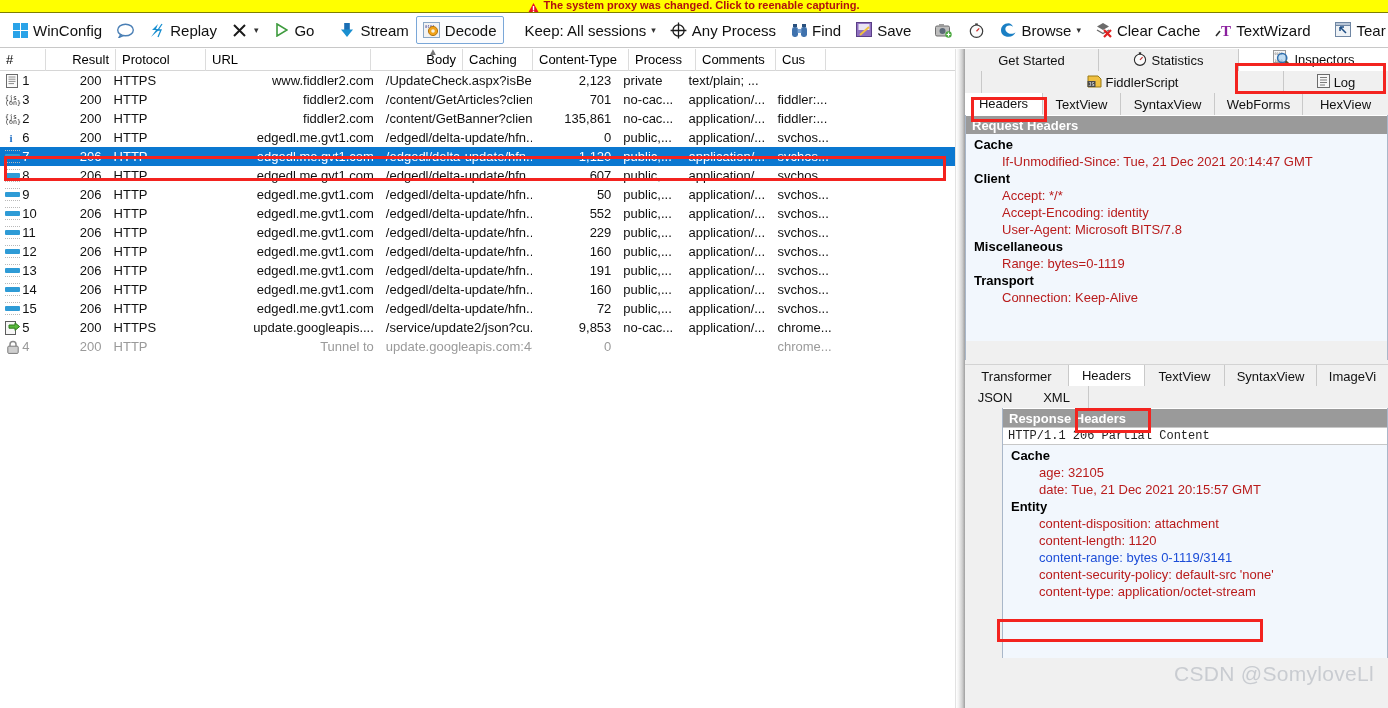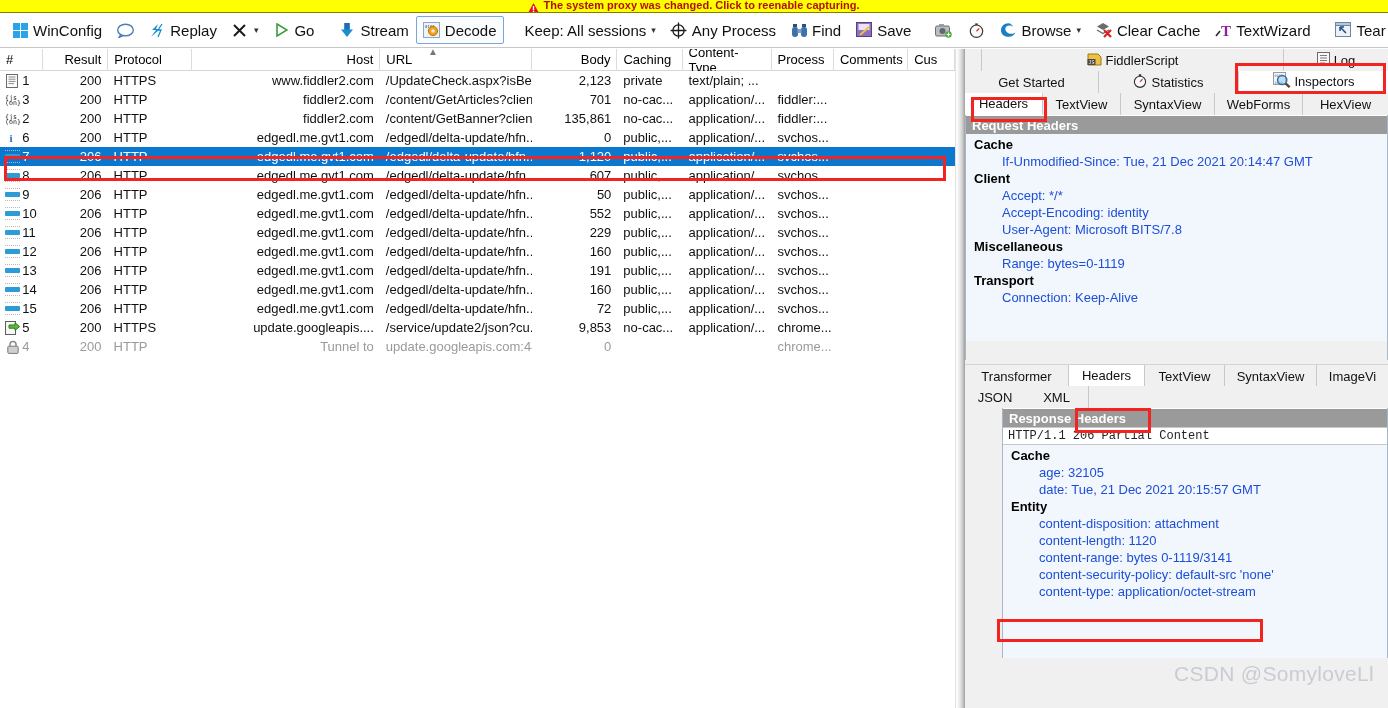--- a/index.html
+++ b/index.html
@@ -148,21 +148,21 @@
   .reqline {
     background: #ffffff; border: 1px solid #c8c8c8; border-left: 0; border-right: 0;
     font-family: "Liberation Mono", monospace; font-size: 12px;
     height: 18px; display: flex; align-items: center; padding-left: 5px;
     color: #222; overflow: hidden; white-space: nowrap;
   }
   .hbody {
     background: #f2f7fd; padding: 2px 0 0 0; overflow: hidden;
   }
   .hgroup { font-weight: bold; font-size: 13px; padding: 1px 0 1px 8px; color: #000; }
-  .hline  { font-size: 13px; padding: 1px 0 1px 36px; color: #1d4ed8; white-space: nowrap; overflow: hidden; }
+  .hline  { font-size: 13px; padding: 1px 0 1px 36px; color: #b91c1c; white-space: nowrap; overflow: hidden; }
   .hline.hl { color: #1d4ed8; }
 
   .panel-border { border-left: 1px solid #a9b7c9; border-right: 1px solid #a9b7c9; }
 
   
   .redbox {
     position: absolute; border: 3px solid #f3231f; pointer-events: none;
     background: transparent; z-index: 40;
   }
   .watermark {
@@ -374,21 +374,20 @@
       <span class="tb-label">Tear</span>
     </div>
   </div>
 
   <div class="sessions">
 
     <div class="col-head">
       <div class="ch w-num">#</div>
       <div class="ch r w-res">Result</div>
       <div class="ch w-pro">Protocol</div>
-      <div class="ch r w-host">Host</div>
       <div class="ch w-url">URL</div>
       <div class="ch r w-body">Body</div>
       <div class="ch w-cach">Caching</div>
       <div class="ch w-ctyp">Content-Type</div>
       <div class="ch w-proc">Process</div>
       <div class="ch w-comm">Comments</div>
       <div class="ch w-cust">Cus</div>
       <span class="sort-caret">▲</span>
     </div>
 
@@ -687,43 +686,20 @@
           <span class="cell l w-cust"></span>
         </div>
       </div>
   </div>
 
   <div class="vsplit"></div>
 
   <div class="rpanel">
 
     <div class="tabrow" style="border-bottom:1px solid #c9c9c9;">
-      <div class="tab" style="width:14px;border-right:1px solid #c9c9c9;"></div>
-      <div class="tab flexg">
-        <span>
-          <svg width="15" height="14" viewBox="0 0 15 14">
-              <path d="M1 2 H11 L14 5 V13 H1 Z" fill="#f0c040" stroke="#9a7a14"></path>
-              <rect x="0.5" y="7" width="8" height="6" fill="#4a4a4a"></rect>
-              <text x="1.6" y="12" font-size="5" fill="#fff" font-family="monospace">JS</text>
-            </svg>
-        </span>
-        <span>FiddlerScript</span>
-      </div>
-      <div class="tab" style="width:104px;border-right:0;">
-        <span>
-          <svg width="13" height="14" viewBox="0 0 13 14">
-              <rect x="0.5" y="0.5" width="12" height="13" fill="#f7f7f7" stroke="#6b6b6b"></rect>
-              <path d="M3 3.5 H10 M3 6 H10 M3 8.5 H10 M3 11 H8" stroke="#7a7a7a"></path>
-            </svg>
-        </span>
-        <span>Log</span>
-      </div>
-    </div>
-
-    <div class="tabrow" style="border-bottom:1px solid #c9c9c9;">
       <div class="tab" style="width:134px;">
         <span>Get Started</span>
       </div>
       <div class="tab" style="width:140px;">
         <span>
           <svg width="14" height="14" viewBox="0 0 14 14">
               <circle cx="7" cy="7.8" r="5.6" fill="#fbfbfb" stroke="#2d2d2d" stroke-width="1.1"></circle>
               <path d="M7 7.8 L9.6 5.2" stroke="#c03030" stroke-width="1.2"></path>
               <rect x="5.8" y="0.3" width="2.4" height="1.7" fill="#2d2d2d"></rect>
             </svg>
@@ -734,20 +710,43 @@
         <span>
           <svg width="18" height="16" viewBox="0 0 18 16">
               <rect x="0.5" y="0.5" width="12" height="12" fill="#f6f6f6" stroke="#9a9a9a"></rect>
               <text x="1.4" y="4.6" font-size="3.4" fill="#6a6a6a" font-family="monospace">0101</text>
               <text x="1.4" y="11.6" font-size="3.4" fill="#6a6a6a" font-family="monospace">1010</text>
               <circle cx="9.2" cy="8" r="4.6" fill="rgba(150,200,240,.55)" stroke="#2f6fae" stroke-width="1.5"></circle>
               <path d="M12.6 11.4 L16.6 15.2" stroke="#5a4a2a" stroke-width="2.4"></path>
             </svg>
         </span>
         <span>Inspectors</span>
+      </div>
+    </div>
+
+    <div class="tabrow" style="border-bottom:1px solid #c9c9c9;">
+      <div class="tab" style="width:14px;border-right:1px solid #c9c9c9;"></div>
+      <div class="tab flexg">
+        <span>
+          <svg width="15" height="14" viewBox="0 0 15 14">
+              <path d="M1 2 H11 L14 5 V13 H1 Z" fill="#f0c040" stroke="#9a7a14"></path>
+              <rect x="0.5" y="7" width="8" height="6" fill="#4a4a4a"></rect>
+              <text x="1.6" y="12" font-size="5" fill="#fff" font-family="monospace">JS</text>
+            </svg>
+        </span>
+        <span>FiddlerScript</span>
+      </div>
+      <div class="tab" style="width:104px;border-right:0;">
+        <span>
+          <svg width="13" height="14" viewBox="0 0 13 14">
+              <rect x="0.5" y="0.5" width="12" height="13" fill="#f7f7f7" stroke="#6b6b6b"></rect>
+              <path d="M3 3.5 H10 M3 6 H10 M3 8.5 H10 M3 11 H8" stroke="#7a7a7a"></path>
+            </svg>
+        </span>
+        <span>Log</span>
       </div>
     </div>
 
     <div class="tabrow" style="border-bottom:1px solid #c9c9c9;">
       <div class="tab sel" style="width:78px;">
         <span>Headers</span>
       </div>
       <div class="tab" style="width:78px;">
         <span>TextView</span>
       </div>

